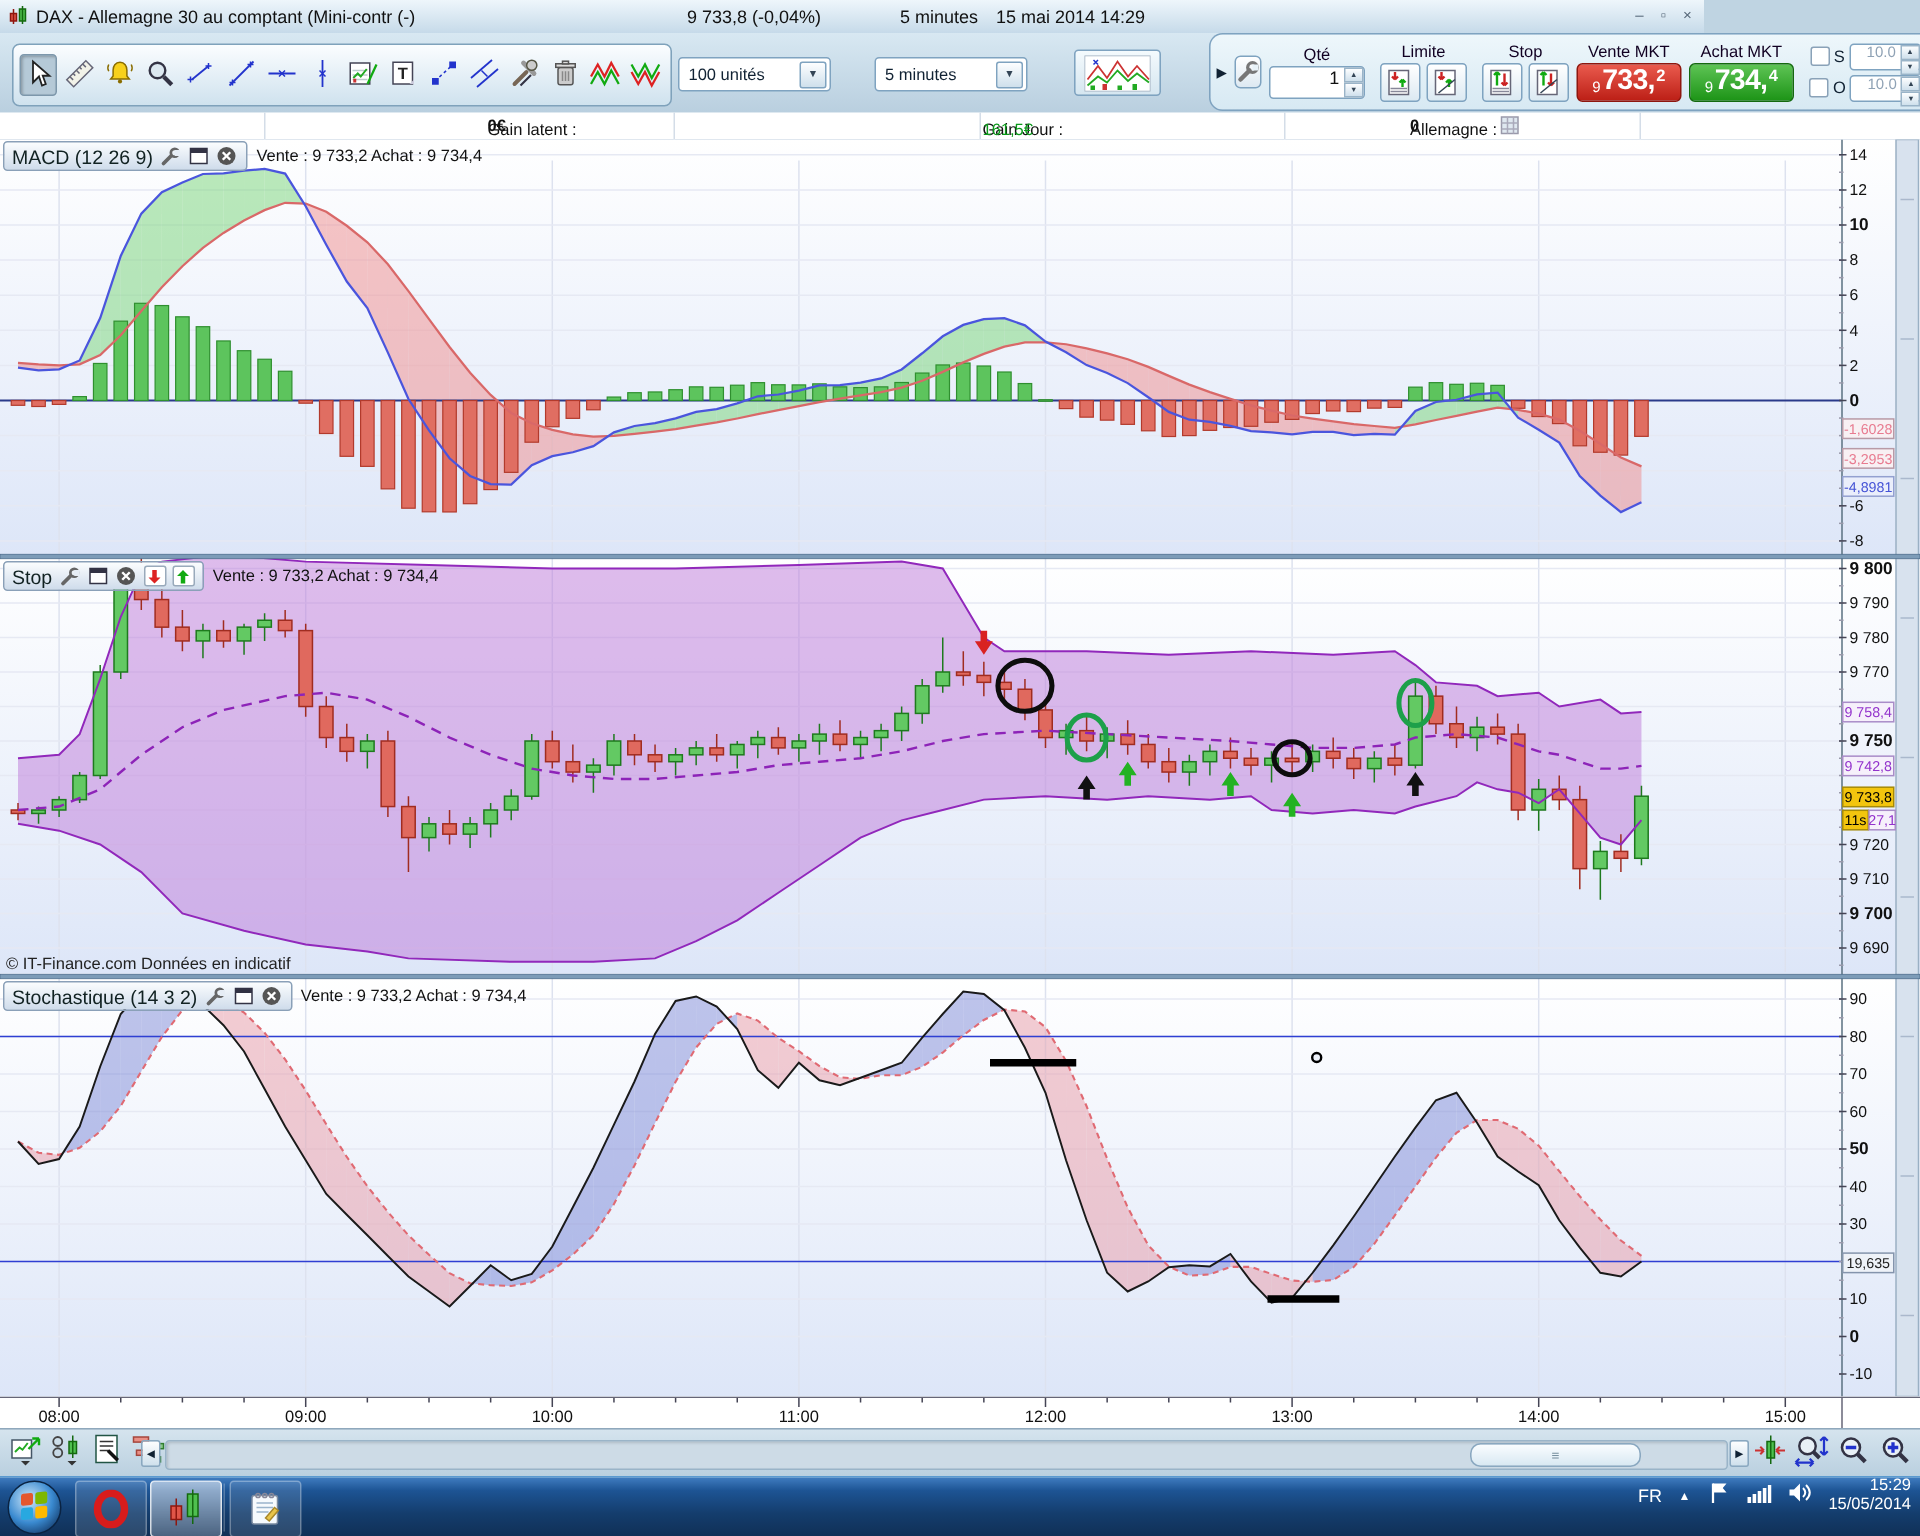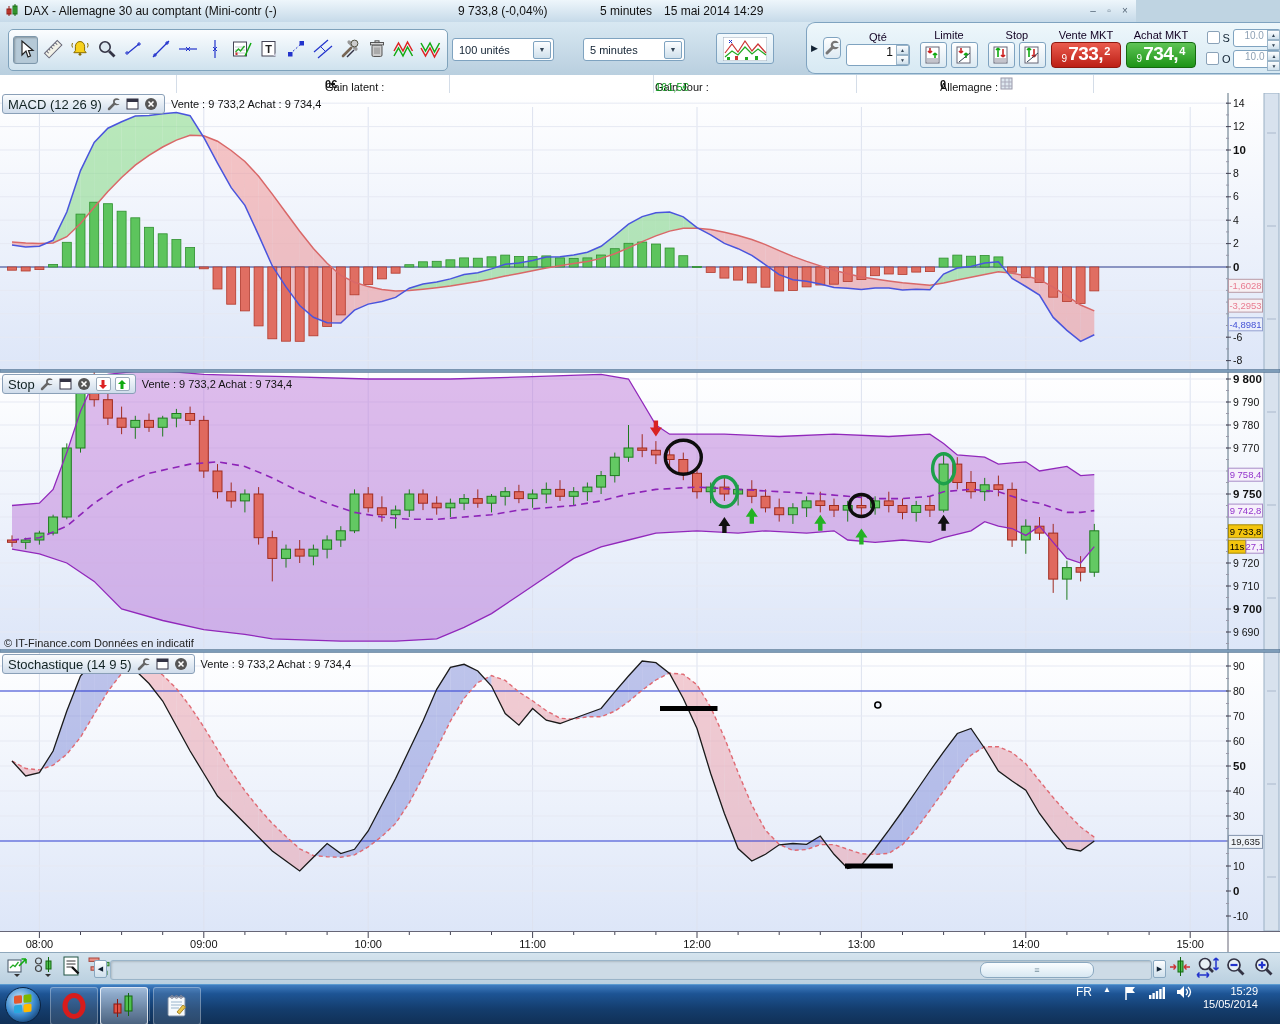--- a/index.html
+++ b/index.html
@@ -62,21 +62,21 @@
   .bicon{width:24px;height:24px;display:flex;align-items:center;justify-content:center;background:transparent;border:none;padding:0}
   #botleft{position:absolute;left:6px;top:3px;display:flex;gap:3px}
   .scrollarrow{position:absolute;top:7px;width:13px;height:18px;background:linear-gradient(#fdfeff,#cfe0ec);border:1px solid #8aa8c0;border-radius:2px;font-size:7px;color:#123;display:flex;align-items:center;justify-content:center;padding:0}
   #scrolltrack{position:absolute;left:110px;top:7px;width:1040px;height:18px;background:#cddbe6;border:1px solid #9ab4c8;border-radius:3px;box-shadow:inset 1px 1px 2px rgba(0,0,0,.15)}
   #scrollthumb{position:absolute;left:869px;top:1px;width:112px;height:14px;background:linear-gradient(#fafdff,#d8e8f2);border:1px solid #8aa8c0;border-radius:7px;font-size:9px;color:#78909f;text-align:center;line-height:14px}
   #botright{position:absolute;right:4px;top:3px;display:flex;gap:4px}
   
   #taskbar{position:absolute;top:984px;left:0;width:1280px;height:40px;background:linear-gradient(#3f7cc0 0%,#1d5494 22%,#143d6d 60%,#102f55 100%);border-top:1px solid #5a9ad0}
   .ttile{position:absolute;top:2px;width:46px;height:36px;border-radius:3px;display:flex;align-items:center;justify-content:center;background:rgba(255,255,255,.12);border:1px solid rgba(255,255,255,.3)}
   .ttile.active{background:linear-gradient(rgba(255,255,255,.55),rgba(255,255,255,.25));border:1px solid rgba(255,255,255,.75)}
-  #tray{position:absolute;right:22px;top:0;height:24px;display:flex;align-items:flex-start;gap:11px;color:#fff}
+  #tray{position:absolute;right:6px;top:0;height:24px;display:flex;align-items:center;gap:11px;color:#fff}
   #tray .lang{font-size:12px}
   #clock{font-size:11px;text-align:right;line-height:13px}
   svg text{font-family:"Liberation Sans",sans-serif}
   [data-interactable="true"]{cursor:pointer}
 </style>
 </head>
 <body>
 
 <div id="app" data-interactable="false">
 
@@ -1084,21 +1084,21 @@
             <svg width="10" height="11">
               <path d="M5 1l4 4H6.5v5h-3V5H1z" fill="#1a1"></path>
             </svg>
           </button>
       </div>
       <span class="hquote" data-interactable="false">Vente : 9 733,2 Achat : 9 734,4</span>
     </div>
 
     <div class="phdr" style="left:2px;top:561px" data-interactable="false">
       <div class="hbox" data-interactable="true">
-        <span class="htitle" data-interactable="false">Stochastique (14 9 5)</span>
+        <span class="htitle" data-interactable="false">Stochastique (14 3 2)</span>
         <button class="hic" data-interactable="true">
             <svg width="13" height="13">
               <line x1="2" y1="11" x2="7" y2="6" stroke="#666" stroke-width="2.5" stroke-linecap="round"></line>
               <circle cx="9.5" cy="3.8" r="2.6" fill="none" stroke="#666" stroke-width="1.8"></circle>
               <rect x="9.5" y="2" width="4" height="4" fill="#e6edf5"></rect>
             </svg>
           </button>
         <button class="hic" data-interactable="true">
             <svg width="13" height="12">
               <rect x="1" y="1" width="11" height="10" fill="#fff" stroke="#334"></rect>

